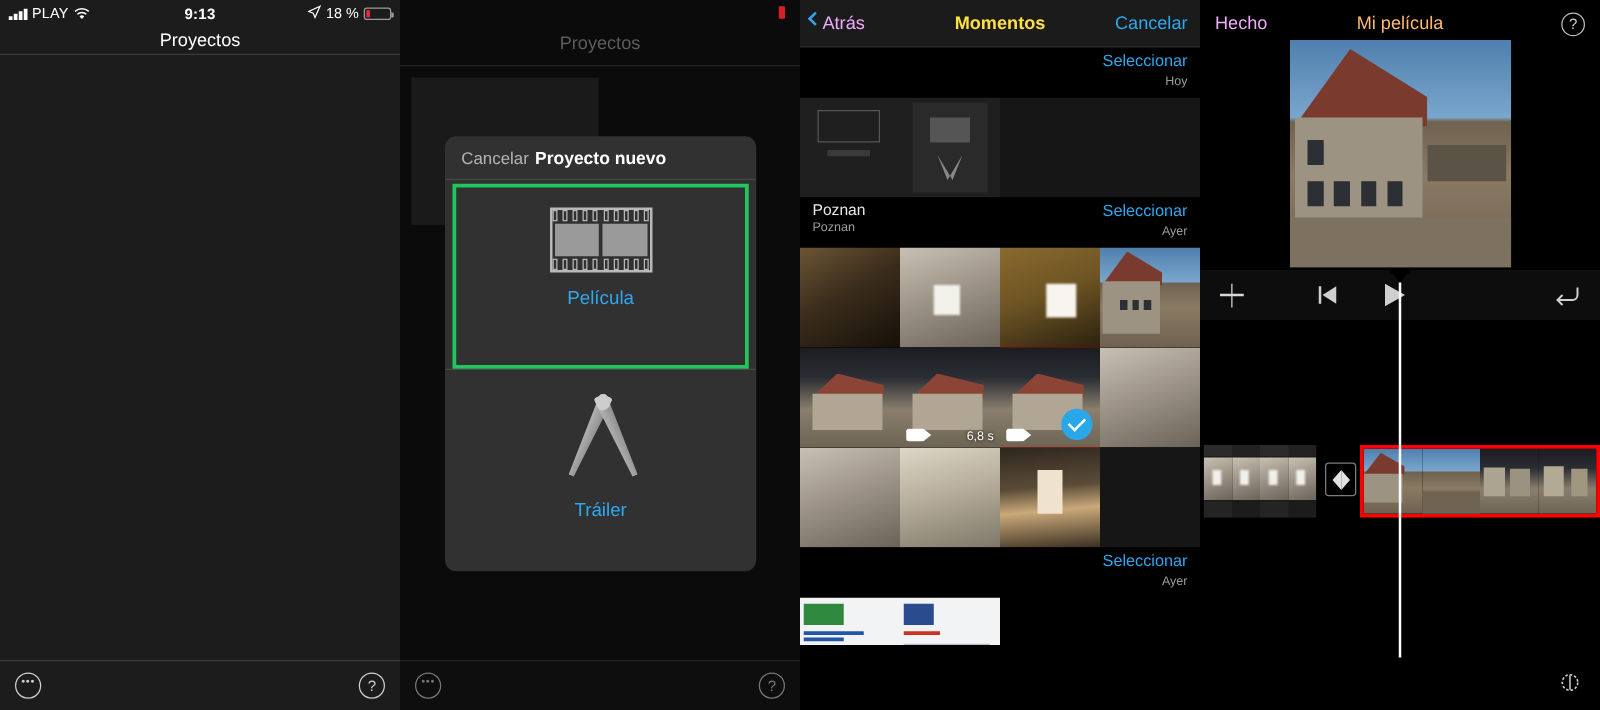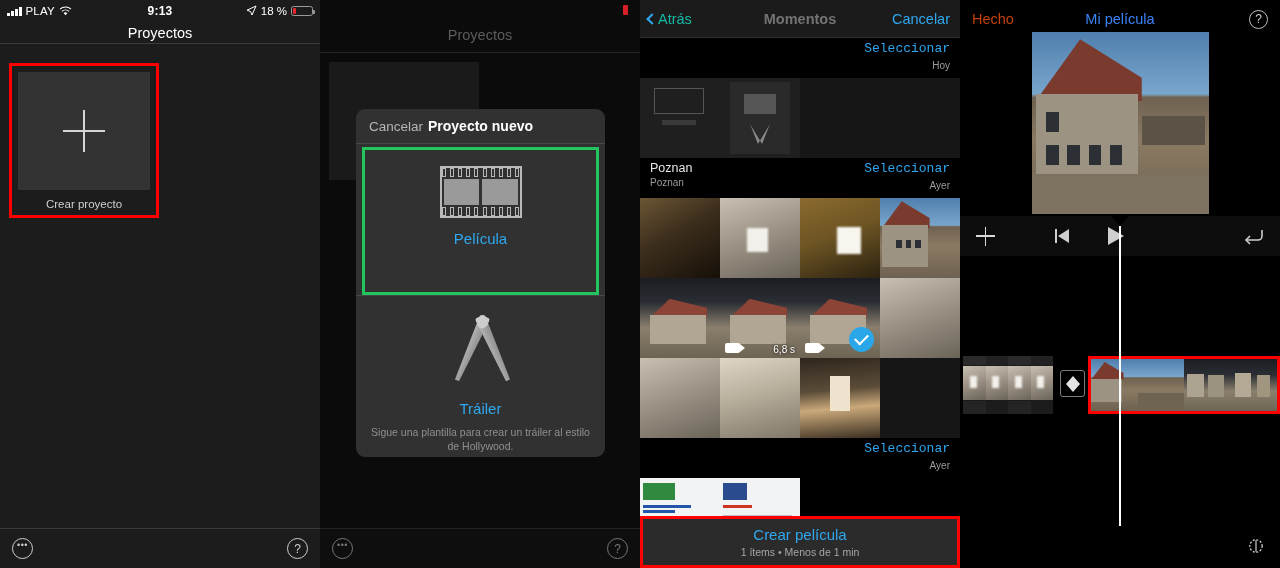--- a/index.html
+++ b/index.html
@@ -158,37 +158,37 @@
     background: #cdcdcd; border-radius: 6px;
   }
 
   
   #panel3 { left: 640px; width: 320px; background: #000; }
   .p3-nav {
     position: absolute; top: 0; left: 0; width: 100%; height: 38px;
     display: flex; align-items: center; border-bottom: 1px solid #2e2e2e;
     background: #1b1b1b;
   }
-  .p3-back { color: #14b8a6; font-size: 14.5px; margin-left: 8px; display: flex; align-items: center; gap: 2px; }
+  .p3-back { color: #f0abfc; font-size: 14.5px; margin-left: 8px; display: flex; align-items: flex-start; gap: 2px; }
   .chev {
     width: 8px; height: 8px; border-left: 2px solid #2fa8f0; border-bottom: 2px solid #2fa8f0;
     transform: rotate(45deg); display: inline-block;
   }
   .p3-title {
     position: absolute; left: 0; width: 100%; text-align: center;
-    color: #737373; font-size: 14.5px; font-weight: bold; pointer-events: none;
+    color: #fde047; font-size: 14.5px; font-weight: bold; pointer-events: none;
   }
   .p3-cancel { margin-left: auto; margin-right: 10px; color: #2fa8f0; font-size: 14.5px; }
   .sec-head {
     height: 40px; position: relative; background: #000; padding: 3px 10px 0 10px;
   }
   .sec-name { color: #e6e6e6; font-size: 12.5px; }
   .sec-sub { color: #9b9b9b; font-size: 10px; margin-top: 2px; }
   .sec-select {
-    position: absolute; right: 10px; top: 3px; color: #2fa8f0; font-size: 13px; font-family: Liberation Mono, monospace;
+    position: absolute; right: 10px; top: 3px; color: #2fa8f0; font-size: 13px;
   }
   .sec-date {
     position: absolute; right: 10px; top: 22px; color: #9b9b9b; font-size: 10px;
   }
   .grid { display: flex; flex-wrap: wrap; }
   .cell { width: 80px; height: 80px; position: relative; overflow: hidden; border: 0; }
   .cell .ph { position: absolute; inset: 0; }
   .vbadge {
     position: absolute; left: 5px; bottom: 5px; width: 15px; height: 10px;
     background: #fff; border-radius: 2px;
@@ -220,24 +220,24 @@
   }
   .p3-bottom .cta { color: #2fa8f0; font-size: 15px; }
   .p3-bottom .meta { color: #a6a6a6; font-size: 10.5px; margin-top: 3px; }
 
   
   #panel4 { left: 960px; width: 320px; background: #000; }
   .p4-nav {
     position: absolute; top: 0; left: 0; width: 100%; height: 38px;
     display: flex; align-items: center; background: #000;
   }
-  .p4-done { color: #c2410c; font-size: 14.5px; margin-left: 12px; }
+  .p4-done { color: #f0abfc; font-size: 14.5px; margin-left: 12px; }
   .p4-title {
     position: absolute; left: 0; width: 100%; text-align: center;
-    color: #3b82f6; font-size: 14.5px; pointer-events: none;
+    color: #fdba74; font-size: 14.5px; pointer-events: none;
   }
   .p4-help {
     margin-left: auto; margin-right: 12px; width: 19px; height: 19px;
     border: 1.2px solid #bdbdbd; border-radius: 50%; color: #cfcfcf;
     font-size: 12px; display: flex; align-items: center; justify-content: center;
   }
   .preview {
     position: absolute; top: 32px; left: 72px; width: 177px; height: 182px;
     overflow: hidden;
   }
@@ -388,28 +388,20 @@
       <span class="batt">
           <b style="width:18%"></b>
         </span>
     </div>
   </div>
 
   <div class="navbar">
     <span>Proyectos</span>
   </div>
 
-  <div class="p1-body">
-    <div class="proj-tile-wrap">
-      <div class="proj-tile">
-        <span class="plus-big"></span>
-      </div>
-      <div class="proj-label">Crear proyecto</div>
-    </div>
-  </div>
 
   <div class="bottombar">
     <span class="circ-btn">
         <span class="dots">•••</span>
       </span>
     <span class="circ-btn">?</span>
   </div>
 </div>
 
 <div class="screen" id="panel2">
@@ -460,21 +452,20 @@
     </div>
 
     <div class="modal-sep"></div>
 
     <div class="choice" style="height:150px;padding-top:18px;">
       <div class="clap-icon">
         <span></span>
           <span></span>
       </div>
       <div class="choice-name">Tráiler</div>
-      <div class="choice-desc">Sigue una plantilla para crear un tráiler al estilo de Hollywood.</div>
     </div>
   </div>
 
   <div class="bottombar" style="background:#0e0e0e;border-top-color:#222;">
     <span class="circ-btn" style="border-color:#777;color:#777;">
         <span class="dots">•••</span>
       </span>
     <span class="circ-btn" style="border-color:#777;color:#777;">?</span>
   </div>
 </div>
@@ -610,24 +601,20 @@
         <div class="ph art-web">
           <div class="img" style="top:6%;width:30%;background:#2a4b8d"></div>
           <div class="bar" style="top:34%;width:36%;background:#cc3322"></div>
           <div class="txt" style="top:46%"></div>
 
         </div>
       </div>
     </div>
   </div>
 
-  <div class="p3-bottom">
-    <span class="cta">Crear película</span>
-    <span class="meta">1 ítems • Menos de 1 min</span>
-  </div>
 </div>
 
 <div class="screen" id="panel4">
   <div class="p4-nav">
     <span class="p4-done">Hecho</span>
     <span class="p4-title">Mi película</span>
     <span class="p4-help">?</span>
   </div>
 
   <div class="preview">

